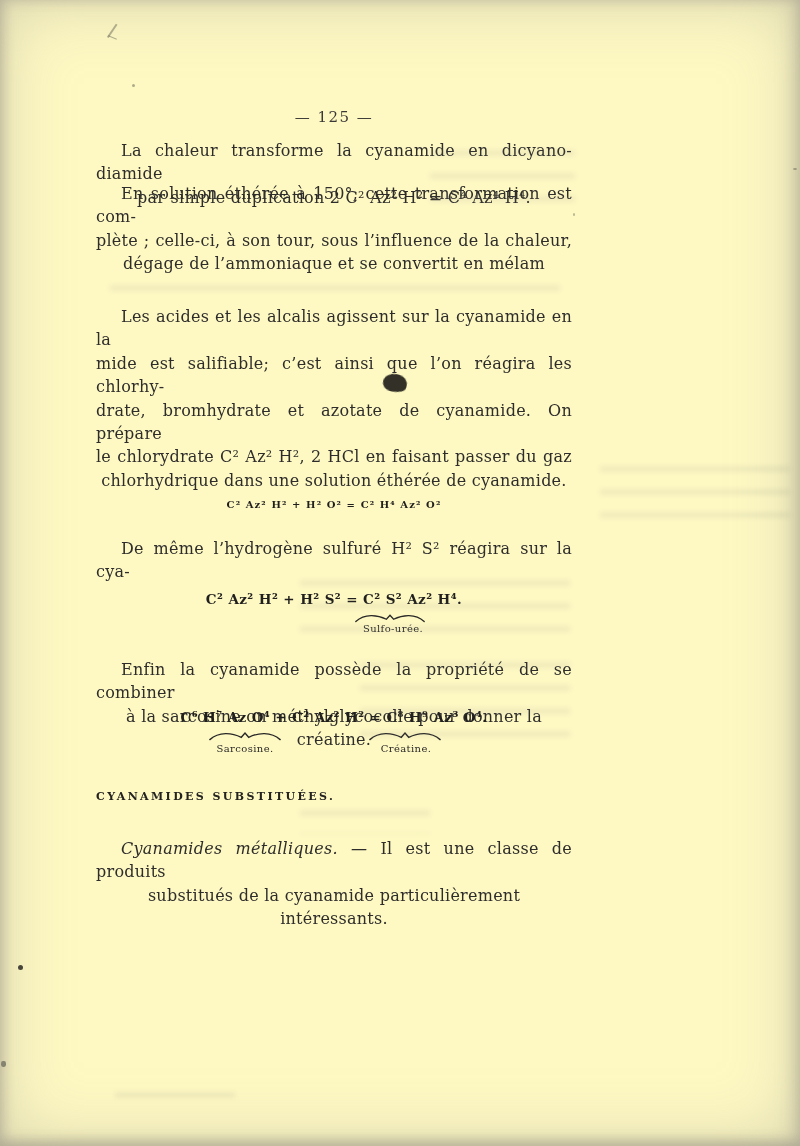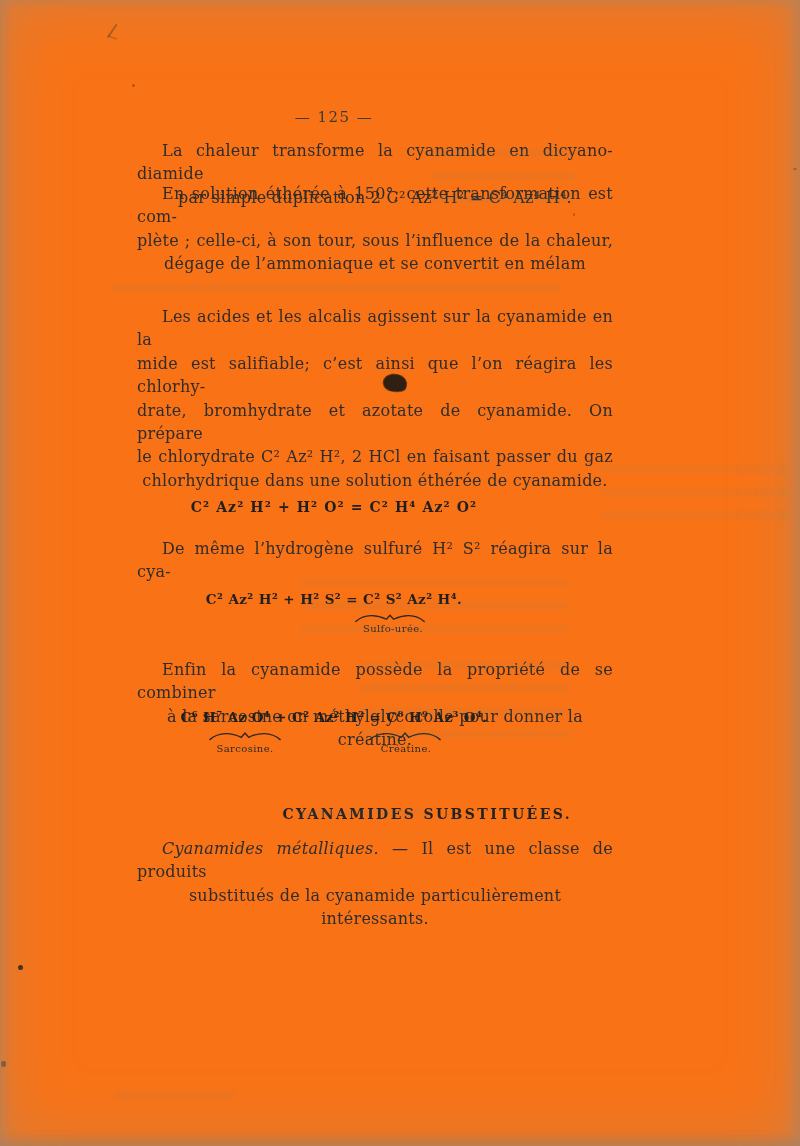--- a/index.html
+++ b/index.html
@@ -1,55 +1,55 @@
 <!DOCTYPE html>
 <html><head>
 <meta charset="utf-8">
 <title>Scanned book page</title>
 <style>
   html,body{margin:0;padding:0;}
   body{width:800px;height:1146px;overflow:hidden;background:#dddcd8;}
   .page{
     position:relative;width:800px;height:1146px;
-    background:#f97316;
+    background:#fef9c3;
     font-family:"DejaVu Serif","Liberation Serif",serif;
     color:#2e2d2b;
     overflow:hidden;
   }
   .vignette{
     position:absolute;inset:0;pointer-events:none;z-index:50;
     box-shadow:
       inset 0 0 70px rgba(152,148,140,0.38),
       inset 0 -7px 12px rgba(120,118,112,0.30),
       inset -9px 0 16px rgba(150,146,138,0.28),
       inset 7px 0 12px rgba(150,146,138,0.22);
   }
   .content{position:absolute;left:96px;top:0;width:476px;height:1146px;}
   .pagenum{
     position:absolute;left:0;top:108px;width:100%;
     text-align:center;font-size:15px;letter-spacing:1.5px;color:#3a3936;
   }
-  .para{position:absolute;left:0;width:476px;font-size:16px;line-height:23.4px;letter-spacing:0.25px;margin-left:41px;}
+  .para{position:absolute;left:0;width:476px;font-size:16px;line-height:23.4px;letter-spacing:0.25px;}
   .ln{text-align:center;white-space:normal;}
   .j{text-align:justify;text-align-last:justify;}
   .ind{text-indent:25px;}
   .it{font-style:italic;}
   .formula{
     position:absolute;left:0;width:100%;text-align:center;
     font-size:13.5px;font-weight:bold;letter-spacing:0.4px;color:#201f1d;
   }
-  .formula.wide{font-weight:600;letter-spacing:1.1px;font-size:14px;}
+  .formula.wide{font-weight:600;letter-spacing:1.1px;font-size:10px;}
   .flabel{
     position:absolute;text-align:center;font-size:10px;
     letter-spacing:0.4px;color:#2b2a28;
   }
   .brace{position:absolute;height:12px;}
   .heading{
-    position:absolute;left:0;top:790px;width:100%;text-align:right;
-    font-size:14px;font-weight:bold;letter-spacing:2.4px;color:#232220;margin-top:16px;
+    position:absolute;left:0;top:790px;width:100%;text-align:left;
+    font-size:11px;font-weight:bold;letter-spacing:2.4px;color:#232220;
   }
   .ink-blot{
     position:absolute;left:287px;top:374px;width:24px;height:18px;
     background:#161512;opacity:0.88;transform:rotate(14deg);
     border-radius:55% 45% 60% 40% / 60% 55% 45% 50%;
     filter:blur(0.4px);z-index:10;
   }
   .speck{position:absolute;background:#1c1b19;border-radius:50%;}
   .scratch{position:absolute;background:rgba(40,38,35,0.35);}
   .ghost{

